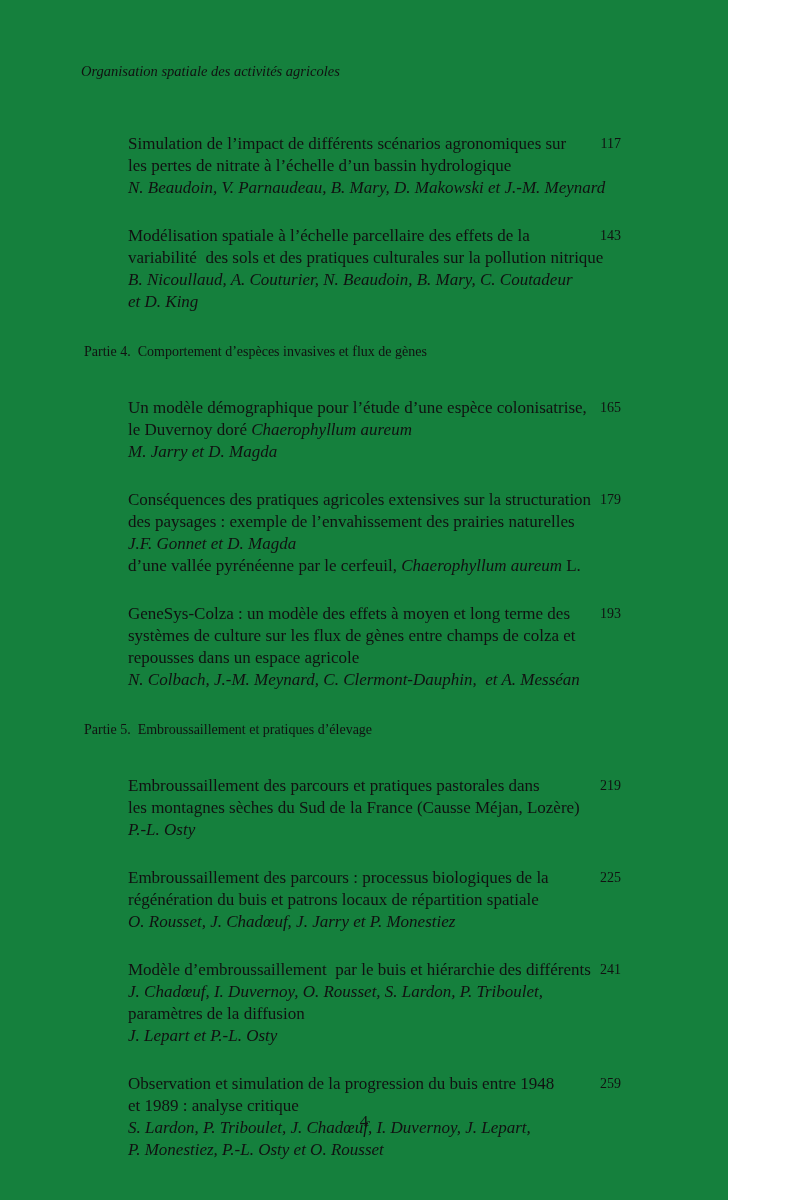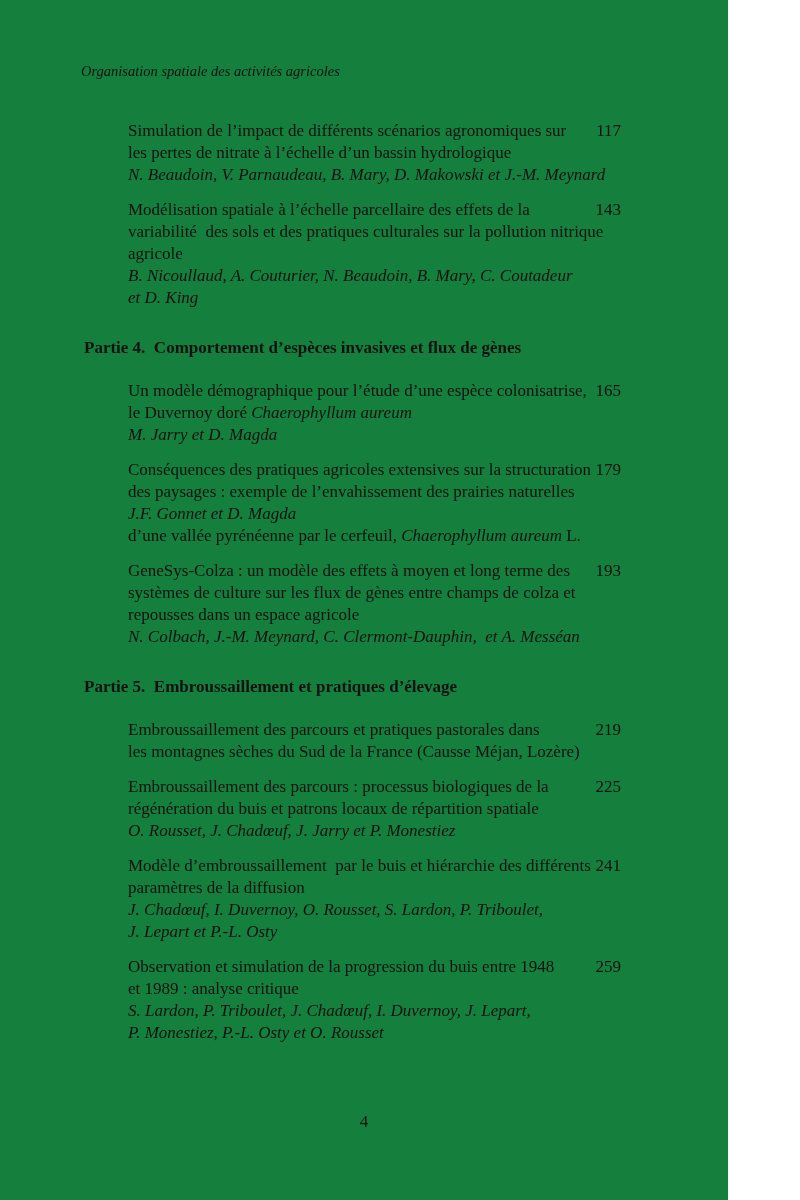--- a/index.html
+++ b/index.html
@@ -28,45 +28,45 @@
   .toc {
     position: absolute;
     left: 128px;
     top: 107px;
     right: 107px;
     display: flex;
     flex-direction: column;
   }
   .entry {
     position: relative;
-    margin-top: 13px;
+    margin-top: 26px;
   }
   .line {
     font-size: 17px;
     line-height: 22px;
     white-space: pre-wrap;
   }
   .authors-line {
     font-style: italic;
   }
   .italic {
     font-style: italic;
     text-align: center;
   }
   .page-num {
     position: absolute;
     top: 0;
     right: 0;
-    font-size: 17px;
+    font-size: 14px;
     line-height: 22px;
   }
   .part-heading {
     margin: 28px 0 8px -44px;
-    font-weight: bold;
-    font-size: 17px;
+    font-weight: normal;
+    font-size: 14px;
     line-height: 22px;
     white-space: pre-wrap;
   }
   .footer-page-number {
     position: absolute;
     top: 1111px;
     left: 0;
     right: 0;
     text-align: center;
     font-size: 17px;
@@ -85,21 +85,20 @@
           <div class="line"><span>Simulation de l’impact de différents scénarios agronomiques sur</span></div>
           <div class="line"><span>les pertes de nitrate à l’échelle d’un bassin hydrologique</span></div>
           <div class="line authors-line">N. Beaudoin, V. Parnaudeau, B. Mary, D. Makowski et J.-M. Meynard</div>
         </div>
         <div class="page-num">117</div>
       </div>
       <div class="entry">
         <div>
           <div class="line"><span>Modélisation spatiale à l’échelle parcellaire des effets de la</span></div>
           <div class="line"><span>variabilité  des sols et des pratiques culturales sur la pollution nitrique</span></div>
-          <div class="line"><span>agricole</span></div>
           <div class="line authors-line">B. Nicoullaud, A. Couturier, N. Beaudoin, B. Mary, C. Coutadeur</div>
           <div class="line authors-line">et D. King</div>
         </div>
         <div class="page-num">143</div>
       </div>
       <div class="part-heading">Partie 4.  Comportement d’espèces invasives et flux de gènes</div>
       <div class="entry">
         <div>
           <div class="line"><span>Un modèle démographique pour l’étude d’une espèce colonisatrise,</span></div>
           <div class="line"><span>le Duvernoy doré </span><span class="italic">Chaerophyllum aureum</span></div>
@@ -123,36 +122,37 @@
           <div class="line"><span>repousses dans un espace agricole</span></div>
           <div class="line authors-line">N. Colbach, J.-M. Meynard, C. Clermont-Dauphin,  et A. Messéan</div>
         </div>
         <div class="page-num">193</div>
       </div>
       <div class="part-heading">Partie 5.  Embroussaillement et pratiques d’élevage</div>
       <div class="entry">
         <div>
           <div class="line"><span>Embroussaillement des parcours et pratiques pastorales dans</span></div>
           <div class="line"><span>les montagnes sèches du Sud de la France (Causse Méjan, Lozère)</span></div>
+          <div class="line authors-line">P.-L. Osty</div>
         </div>
         <div class="page-num">219</div>
       </div>
       <div class="entry">
         <div>
           <div class="line"><span>Embroussaillement des parcours : processus biologiques de la</span></div>
           <div class="line"><span>régénération du buis et patrons locaux de répartition spatiale</span></div>
           <div class="line authors-line">O. Rousset, J. Chadœuf, J. Jarry et P. Monestiez</div>
         </div>
         <div class="page-num">225</div>
       </div>
       <div class="entry">
         <div>
           <div class="line"><span>Modèle d’embroussaillement  par le buis et hiérarchie des différents</span></div>
+          <div class="line authors-line">J. Chadœuf, I. Duvernoy, O. Rousset, S. Lardon, P. Triboulet,</div>
           <div class="line"><span>paramètres de la diffusion</span></div>
-          <div class="line authors-line">J. Chadœuf, I. Duvernoy, O. Rousset, S. Lardon, P. Triboulet,</div>
           <div class="line authors-line">J. Lepart et P.-L. Osty</div>
         </div>
         <div class="page-num">241</div>
       </div>
       <div class="entry">
         <div>
           <div class="line"><span>Observation et simulation de la progression du buis entre 1948</span></div>
           <div class="line"><span>et 1989 : analyse critique</span></div>
           <div class="line authors-line">S. Lardon, P. Triboulet, J. Chadœuf, I. Duvernoy, J. Lepart,</div>
           <div class="line authors-line">P. Monestiez, P.-L. Osty et O. Rousset</div>

